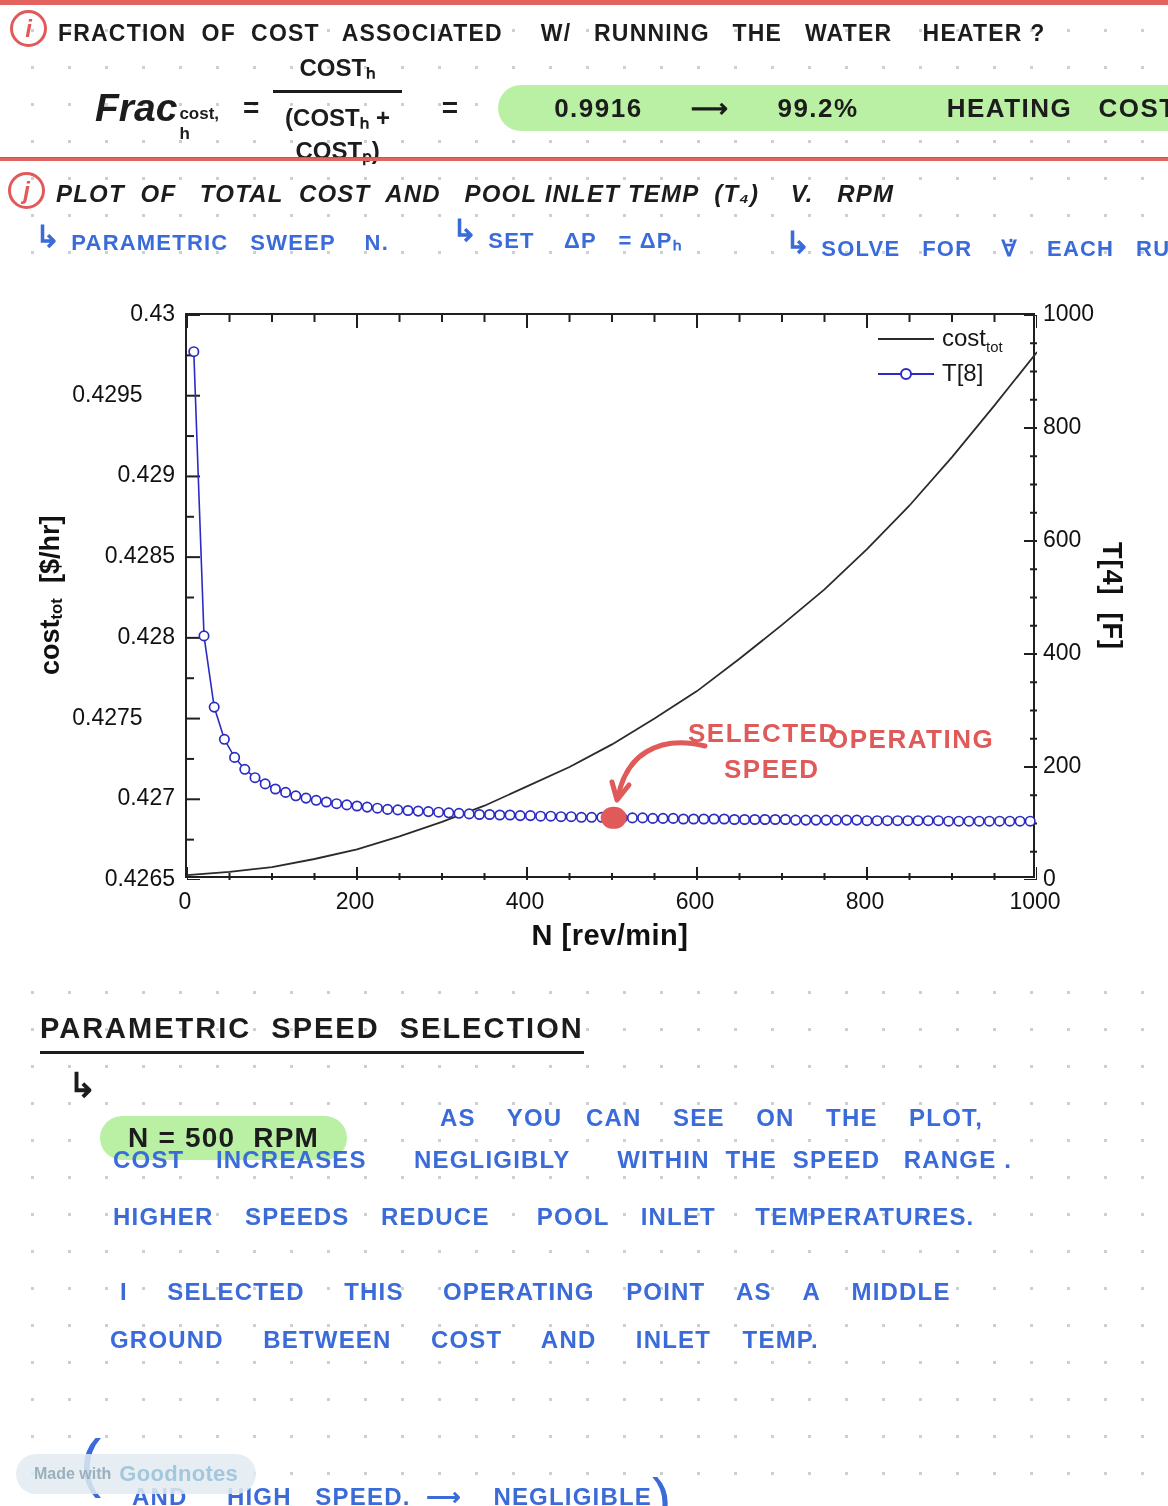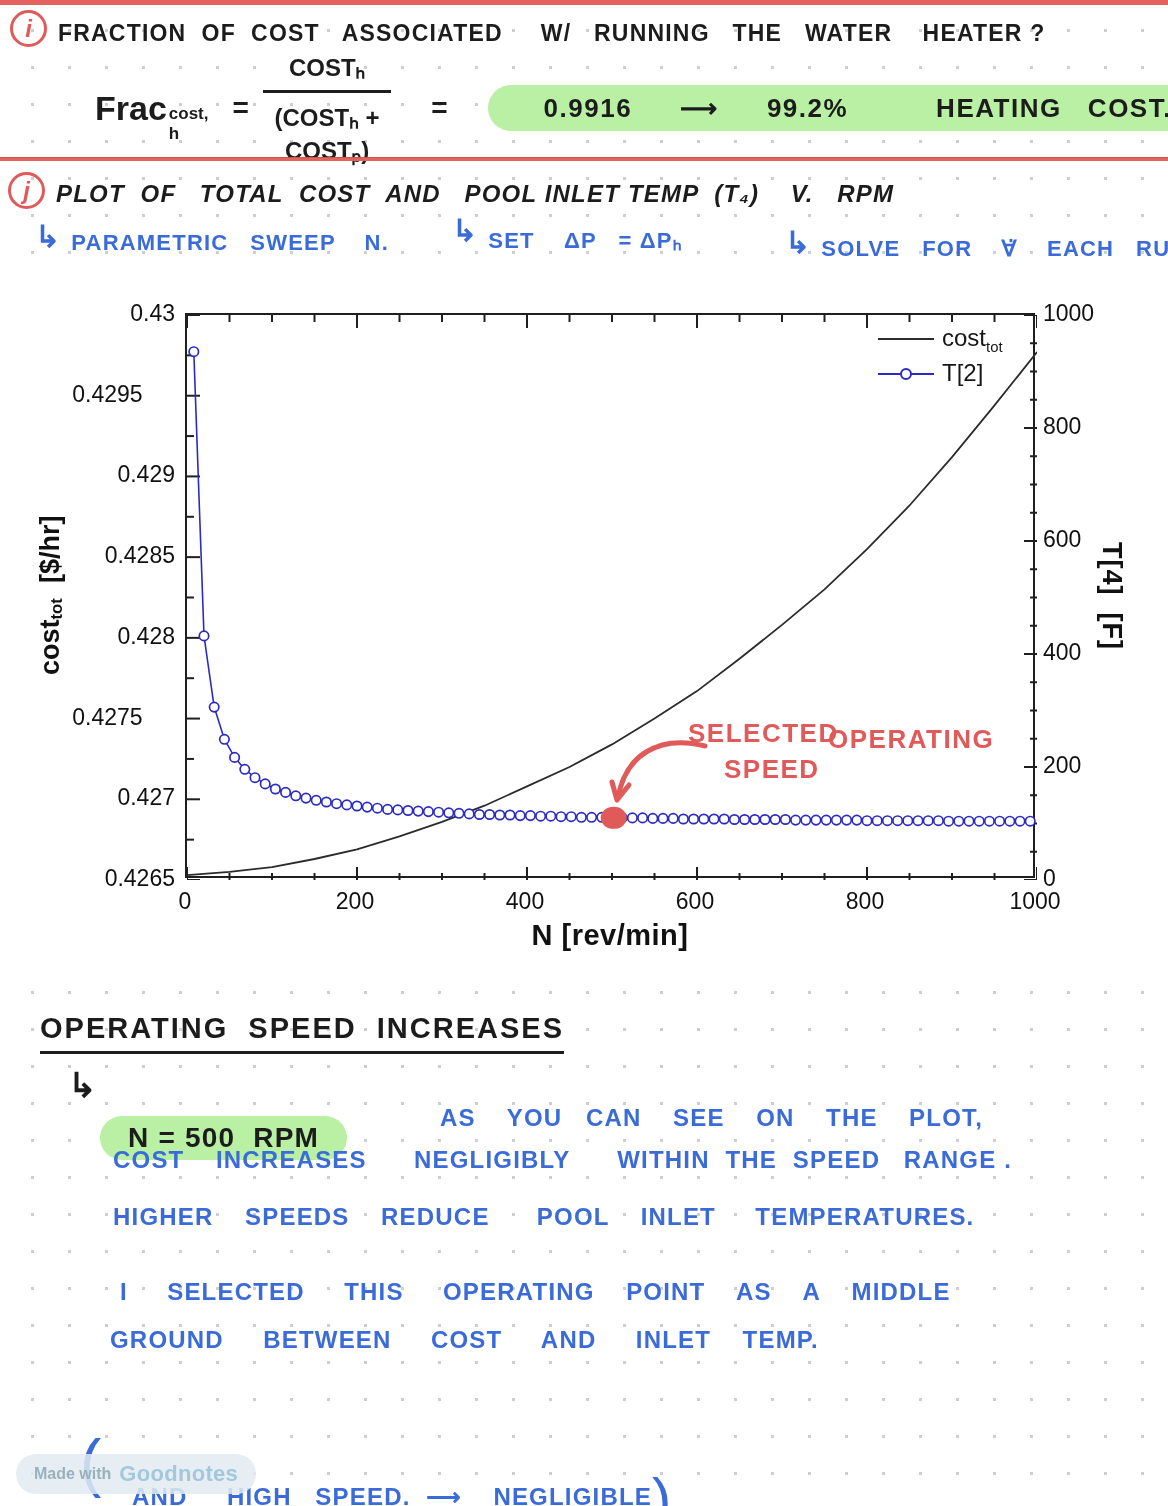--- a/index.html
+++ b/index.html
@@ -17,21 +17,21 @@
   .top-red-bar { top:0; left:0; width:1168px; height:5px; background:#e4625f; }
   .divider { top:157px; left:0; width:1168px; height:4px; background:#e4625f; border-top:1px solid #d14f4f; }
   .circle-icon {
     width:37px; height:37px; border:3px solid #e05a5a; border-radius:50%;
     color:#e05a5a; font-size:24px; font-weight:700; font-style:italic;
     display:flex; align-items:center; justify-content:center;
   }
   .hook { font-size:30px; font-weight:700; line-height:1; }
   
   .formula-row { left:95px; top:58px; height:100px; display:flex; align-items:center; }
-  .f-main { font-size:34px; font-weight:700; color:#1c1c1c; }
+  .f-main { font-size:39px; font-weight:700; color:#1c1c1c; font-style:italic; }
   .f-sub { font-size:17px; font-weight:700; color:#1c1c1c; align-self:flex-end; margin:0 10px 14px 2px; }
   .f-eq { font-size:28px; font-weight:700; color:#1c1c1c; margin:0 14px; }
   .frac { display:inline-flex; flex-direction:column; align-items:center; text-align:center; }
   .frac .num { font-size:24px; font-weight:700; color:#1c1c1c; padding:0 26px 7px; border-bottom:3px solid #1c1c1c; }
   .frac .den { font-size:24px; font-weight:700; color:#1c1c1c; padding-top:7px; }
   .green-pill {
     margin-left:26px; background:#b9f0a4; border-radius:24px; height:46px;
     display:flex; align-items:center; padding:0 42px 0 56px; gap:48px;
   }
   .green-pill span { font-size:26px; font-weight:700; color:#1c1c1c; letter-spacing:1.5px; white-space:pre; }
@@ -306,33 +306,33 @@
 
   <div class="abs legend">
     <div class="legend-entry">
       <span class="legend-line" style="border-top:2.5px solid #2b2b2b;"></span>
       <span class="legend-label"><span>cost</span><sub>tot</sub></span>
     </div>
     <div class="legend-entry">
       <span class="legend-line" style="border-top:2.5px solid #2b2bc4;">
           <span class="lg-circle"></span>
         </span>
-      <span class="legend-label"><span>T[2]</span><sub></sub></span>
+      <span class="legend-label"><span>T[8]</span><sub></sub></span>
     </div>
   </div>
 
   <span class="abs hw-red sel-note" style="left:688px; top:718px;">SELECTED</span>
   <span class="abs hw-red sel-note" style="left:828px; top:724px;">OPERATING</span>
   <span class="abs hw-red sel-note" style="left:724px; top:754px;">SPEED</span>
   <svg class="abs" style="left:598px; top:736px;" width="120" height="90" viewBox="0 0 120 90">
     <path d="M 107 10 C 60 -2 27 20 20 62" fill="none" stroke="#e05a5a" stroke-width="5" stroke-linecap="round"></path>
     <path d="M 31 49 L 19 64 L 14 46" fill="none" stroke="#e05a5a" stroke-width="5" stroke-linecap="round" stroke-linejoin="round"></path>
   </svg>
 
-  <div class="abs hw heading" style="left:40px; top:1012px;">OPERATING  SPEED  INCREASES</div>
+  <div class="abs hw heading" style="left:40px; top:1012px;">PARAMETRIC  SPEED  SELECTION</div>
 
   <span class="abs hook hw" style="left:68px; top:1068px; font-size:34px;">↳</span>
   <span class="abs hw pill-inline" style="left:100px; top:1116px; font-size:28px;">N = 500  RPM</span>
   <span class="abs hw-blue" style="left:440px; top:1104px; font-size:24px;">AS    YOU   CAN    SEE    ON    THE    PLOT,</span>
   <span class="abs hw-blue" style="left:113px; top:1146px; font-size:24px;">COST    INCREASES      NEGLIGIBLY      WITHIN  THE  SPEED   RANGE .</span>
   <span class="abs hw-blue" style="left:113px; top:1203px; font-size:24px;">HIGHER    SPEEDS    REDUCE      POOL    INLET     TEMPERATURES.</span>
   <span class="abs hw-blue" style="left:120px; top:1278px; font-size:24px;">I     SELECTED     THIS     OPERATING    POINT    AS    A    MIDDLE</span>
   <span class="abs hw-blue" style="left:110px; top:1326px; font-size:24px;">GROUND     BETWEEN     COST     AND     INLET    TEMP.</span>
 
   <span class="abs big-paren" style="left:80px; top:1438px;">(</span>

